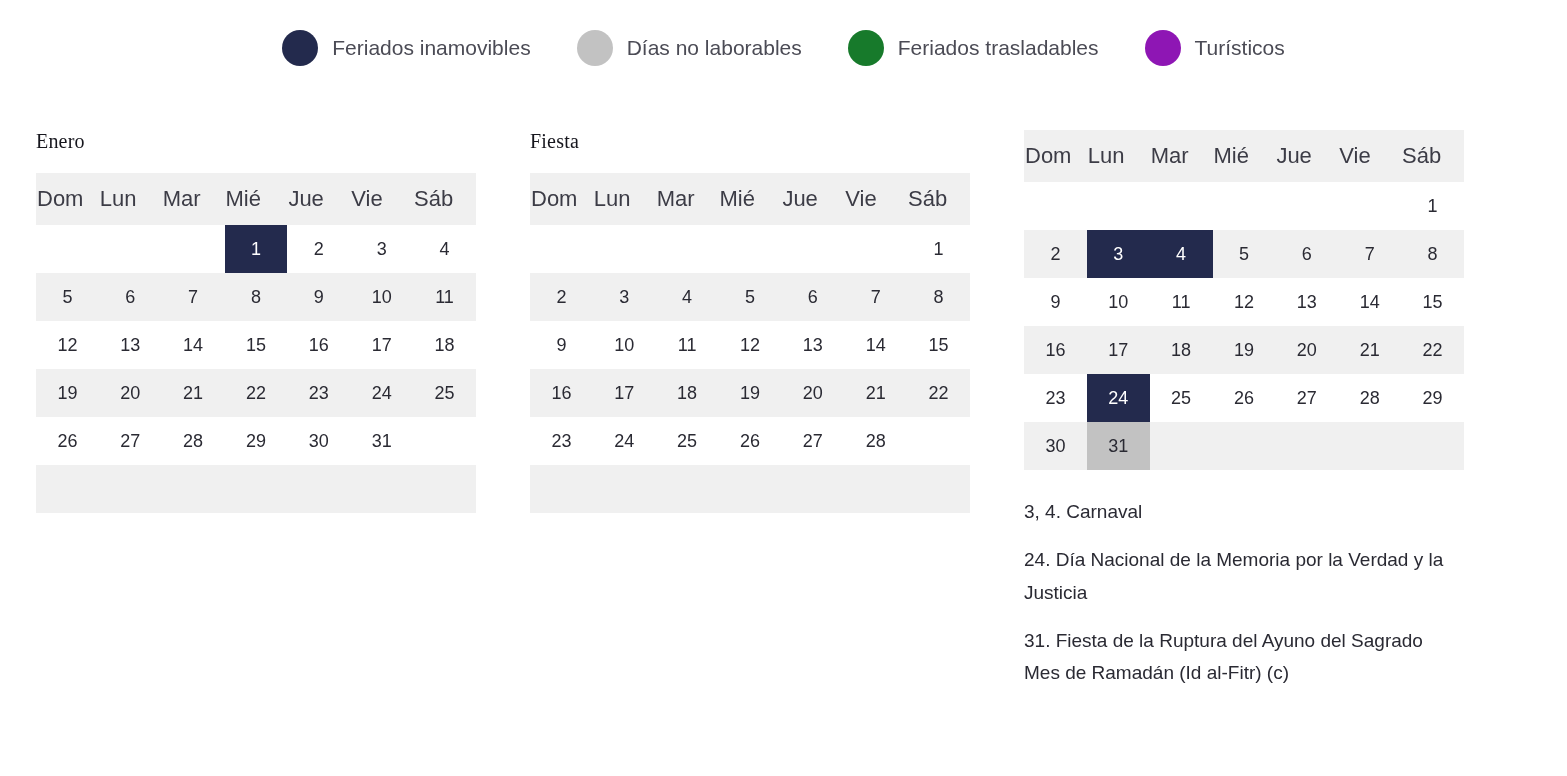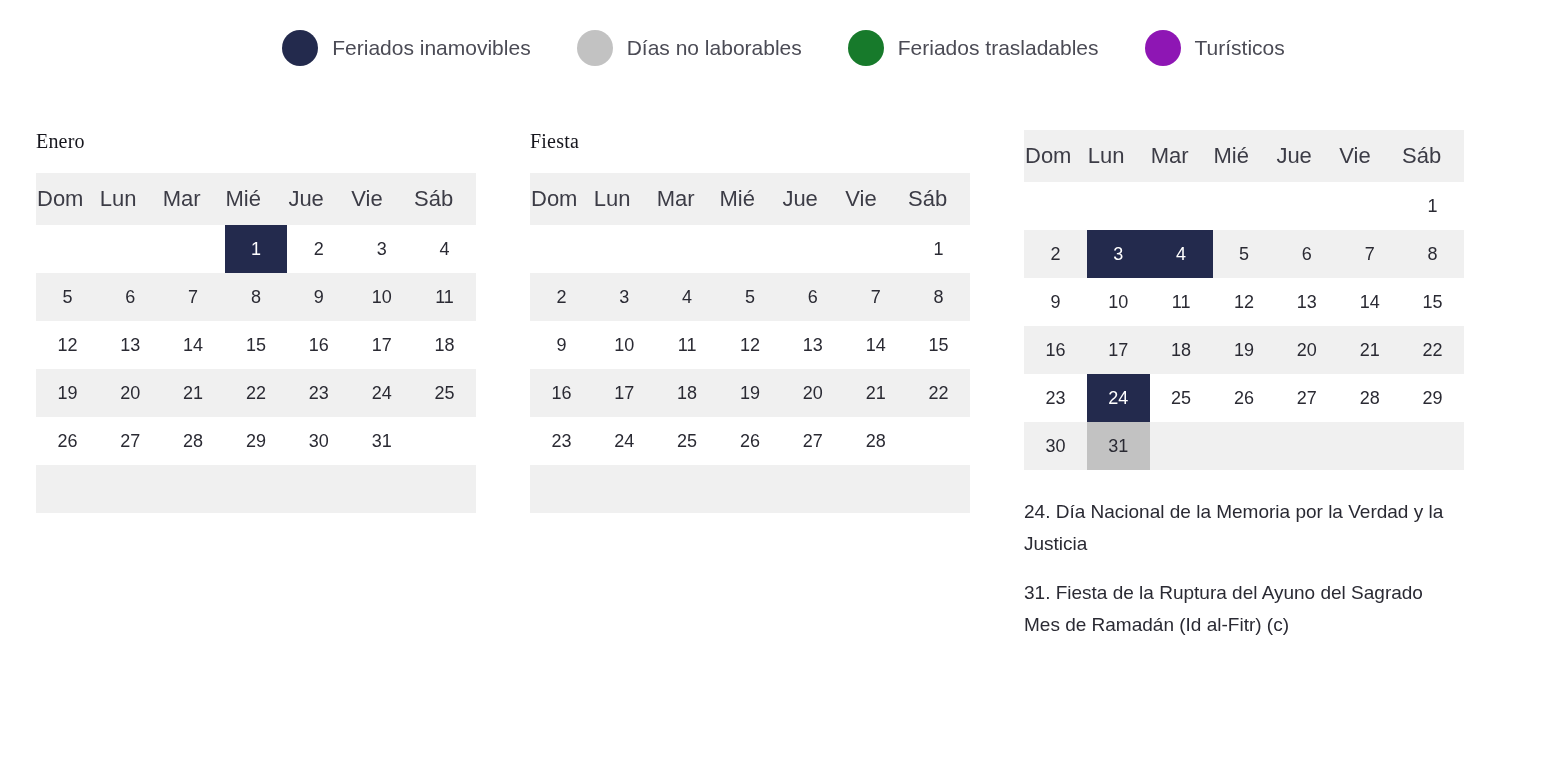--- a/index.html
+++ b/index.html
@@ -601,17 +601,18 @@
             <td>
               <div class="daybox"></div>
             </td>
             <td>
               <div class="daybox"></div>
             </td>
           </tr>
         </tbody>
       </table>
       <div class="notes">
+        <div class="note">3, 4. Carnaval</div>
         <div class="note">24. Día Nacional de la Memoria por la Verdad y la Justicia</div>
         <div class="note">31. Fiesta de la Ruptura del Ayuno del Sagrado Mes de Ramadán (Id al-Fitr) (c)</div>
       </div>
     </div>
   </div>
 
 </body></html>

